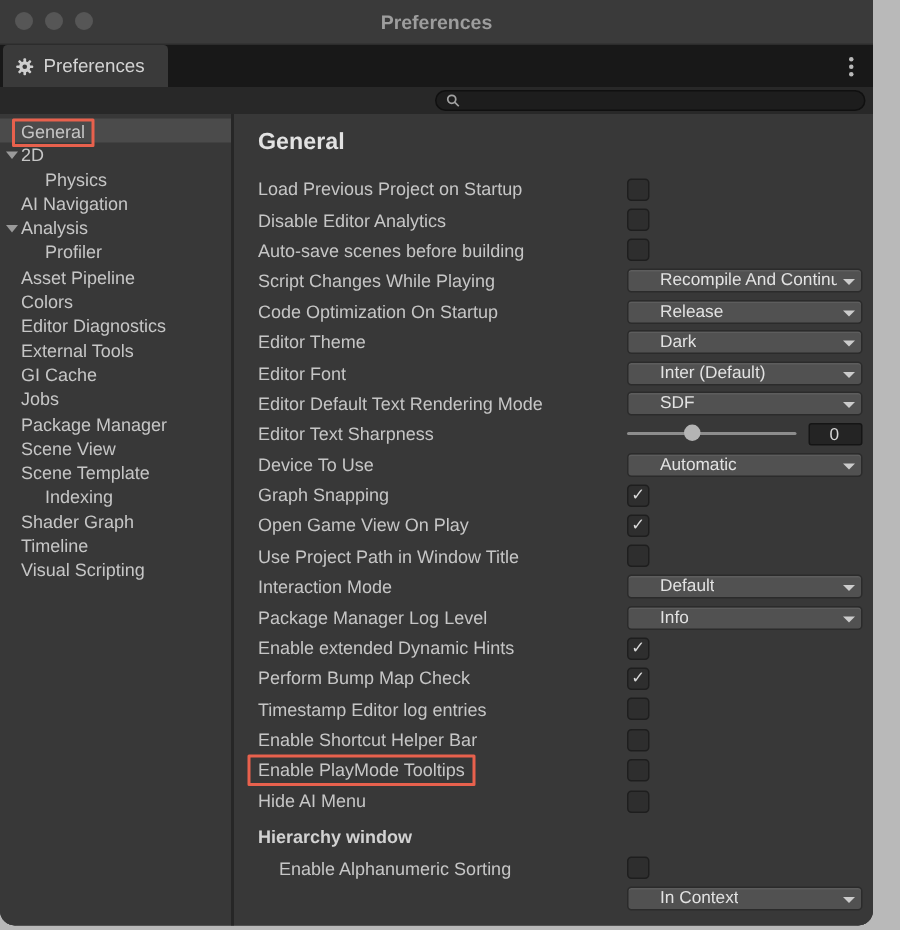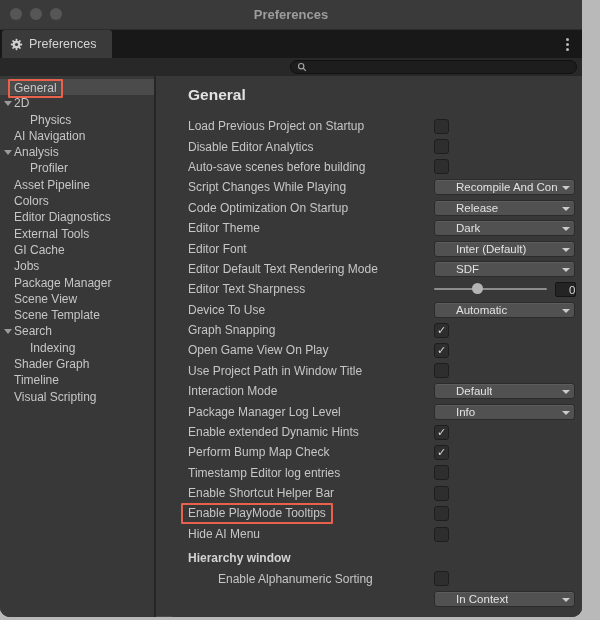--- a/index.html
+++ b/index.html
@@ -37,21 +37,21 @@
     position:absolute;left:290px;right:5px;top:2px;height:14px;
     background:#1d1d1d;border:1px solid #101010;border-radius:8px;
     display:flex;align-items:center;padding:0 6px;gap:4px;box-sizing:border-box;
   }
   .searchbox input{
     flex:1;background:transparent;border:none;outline:none;
     color:#cccccc;font-size:11px;height:12px;padding:0;
     font-family:"Liberation Sans",sans-serif;
   }
   
-  .content{display:flex;height:542px;gap:16px;}
+  .content{display:flex;height:542px;}
   .sidebar{
     width:156px;box-sizing:border-box;background:#383838;
     border-right:2px solid #262626;padding-top:3px;flex:none;
   }
   .side-item{
     position:relative;height:16.3px;line-height:16.3px;
     color:#c6c6c6;font-size:12px;padding-left:14px;white-space:nowrap;cursor:default;
   }
   .side-item.indent{padding-left:30px;}
   .side-item.selected{background:#4b4b4b;}
@@ -61,21 +61,21 @@
     border-top:5px solid #9a9a9a;
   }
   .ann{
     display:inline-block;position:relative;z-index:2;
     border:2px solid #e8614d;border-radius:1px;
     padding:0 4px 1px 4px;margin-left:-6px;line-height:14px;
   }
   .main{flex:1;position:relative;box-sizing:border-box;padding-top:8px;background:#383838;}
   .heading{font-size:15.5px;font-weight:bold;color:#e2e2e2;margin:2px 0 12px 16px;}
   .row{height:20.4px;display:flex;align-items:center;position:relative;padding-left:16px;}
-  .row.indent{padding-left:46px;}
+  .row.indent{padding-left:30px;}
   .row.section{margin-top:4px;}
   .row-label{font-size:12px;color:#c6c6c6;white-space:nowrap;text-align:right;}
   .row.section .row-label{font-weight:bold;color:#d2d2d2;}
   .row-label.ann{padding:1px 5px;margin-left:-7px;line-height:15px;}
   .control{position:absolute;left:262px;right:7px;top:0;height:100%;display:flex;align-items:center;}
   
   .checkbox{
     width:13px;height:13px;box-sizing:content-box;
     background:#2e2e2e;border:1px solid #1e1e1e;border-radius:3px;
     color:#dadada;font-size:11px;line-height:13px;text-align:center;cursor:pointer;
@@ -166,21 +166,20 @@
         <div class="side-item indent"><span>Profiler</span></div>
         <div class="side-item"><span>Asset Pipeline</span></div>
         <div class="side-item"><span>Colors</span></div>
         <div class="side-item"><span>Editor Diagnostics</span></div>
         <div class="side-item"><span>External Tools</span></div>
         <div class="side-item"><span>GI Cache</span></div>
         <div class="side-item"><span>Jobs</span></div>
         <div class="side-item"><span>Package Manager</span></div>
         <div class="side-item"><span>Scene View</span></div>
         <div class="side-item"><span>Scene Template</span></div>
-        <div class="side-item"><span class="tri"></span><span>Search</span></div>
         <div class="side-item indent"><span>Indexing</span></div>
         <div class="side-item"><span>Shader Graph</span></div>
         <div class="side-item"><span>Timeline</span></div>
         <div class="side-item"><span>Visual Scripting</span></div>
       </div>
     <div class="main">
       <div class="heading">General</div>
       <div id="rows-host">
           <div class="row">
             <span class="row-label">Load Previous Project on Startup</span>

